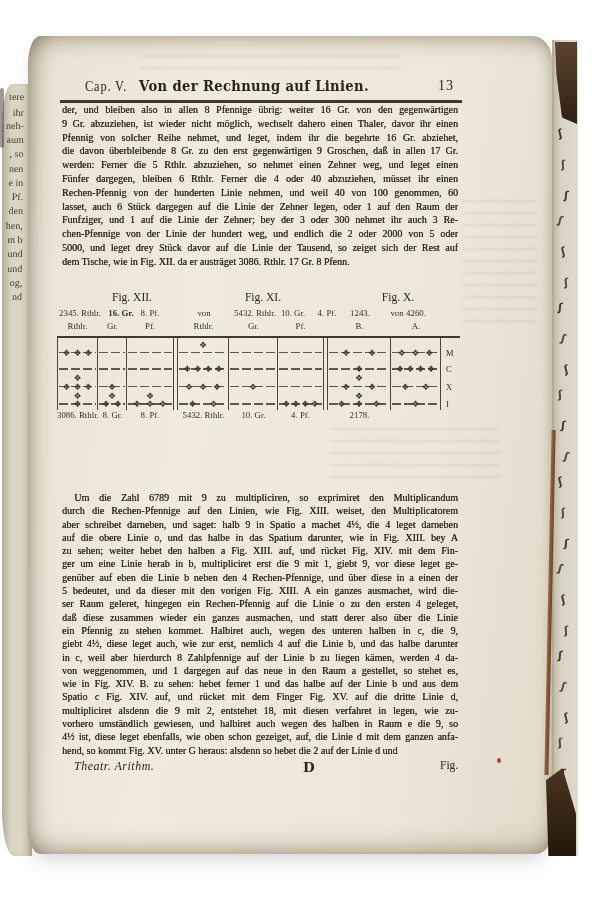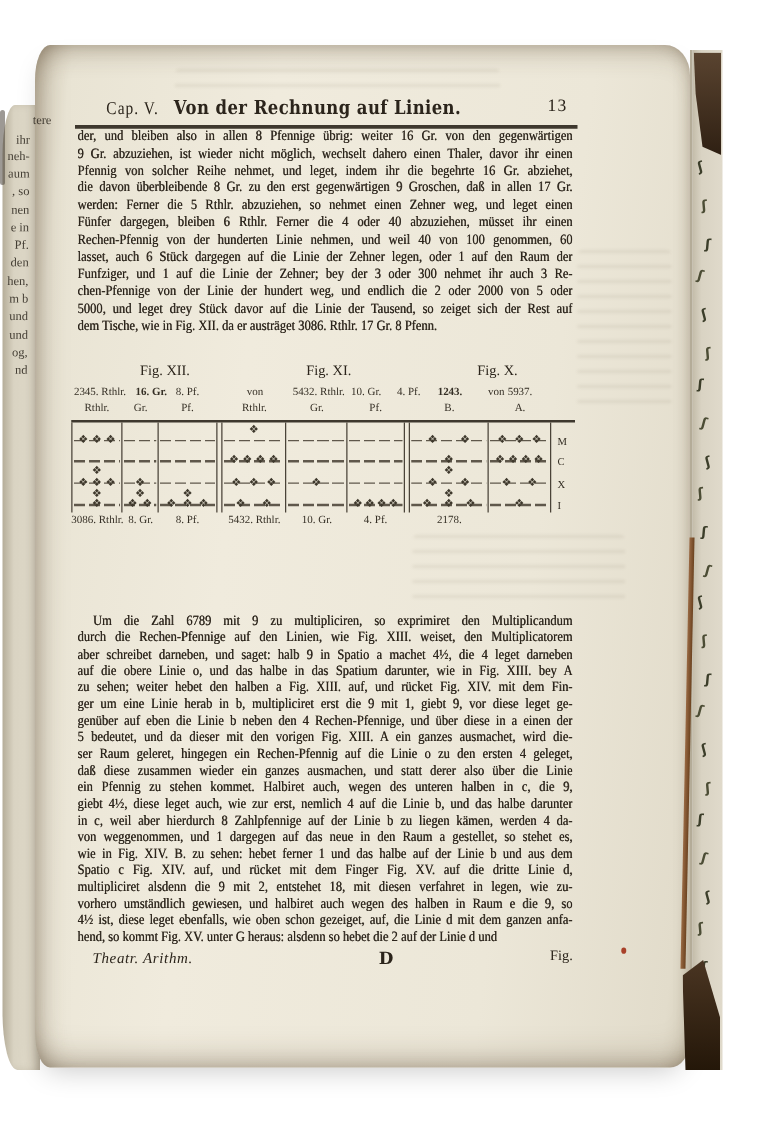--- a/index.html
+++ b/index.html
@@ -87,21 +87,21 @@
   .bottom-row div{font-size:8.8px;text-align:center;white-space:nowrap;color:#352f25;}
 </style>
 </head>
 <body>
 
 <div class="photo">
   <div class="facing-sliver"></div>
   <div class="spine-mark"></div>
   <div class="main-page"></div>
   <div class="fragments" id="fragments">
-      <div class="frag" style="top: 0px; margin-left: 17px;">tere</div>
+      <div class="frag" style="top: 0px;">tere</div>
       <div class="frag" style="top: 0; margin-top: 16px;">ihr</div>
       <div class="frag" style="top: 28.6px;">neh-</div>
       <div class="frag" style="top: 42.9px;">aum</div>
       <div class="frag" style="top: 57.2px;">, so</div>
       <div class="frag" style="top: 71.5px;">nen</div>
       <div class="frag" style="top: 85.8px;">e in</div>
       <div class="frag" style="top: 100.1px;">Pf.</div>
       <div class="frag" style="top: 114.4px;">den</div>
       <div class="frag" style="top: 128.7px;">hen,</div>
       <div class="frag" style="top: 143px;">m b</div>
@@ -141,23 +141,23 @@
       <span class="fig-caption" style="left: 75px;">Fig. XII.</span>
       <span class="fig-caption" style="left: 206px;">Fig. XI.</span>
       <span class="fig-caption" style="left: 341px;">Fig. X.</span>
       <span class="fig-value" style="left: 23px;">2345. Rthlr.</span>
       <span class="fig-value" style="left: 64px; font-weight: bold;">16. Gr.</span>
       <span class="fig-value" style="left: 93px;">8. Pf.</span>
       <span class="fig-value" style="left: 147px;">von</span>
       <span class="fig-value" style="left: 198px;">5432. Rthlr.</span>
       <span class="fig-value" style="left: 236px;">10. Gr.</span>
       <span class="fig-value" style="left: 270px;">4. Pf.</span>
-      <span class="fig-value" style="left: 303px; font-weight: bold;">1243.</span>
+      <span class="fig-value" style="left: 303px;">1243.</span>
       <span class="fig-value" style="left: 340px;">von</span>
-      <span class="fig-value" style="left: 359px;">5937.</span>
+      <span class="fig-value" style="left: 359px;">4260.</span>
       <div class="grid-row units-row" style="grid-template-columns: 41px 29px 46px 5px 51px 49px 45px 5px 63px 50px 18px;">
         <div>Rthlr.</div>
         <div>Gr.</div>
         <div>Pf.</div>
         <div></div>
         <div>Rthlr.</div>
         <div>Gr.</div>
         <div>Pf.</div>
         <div></div>
         <div>B.</div>

